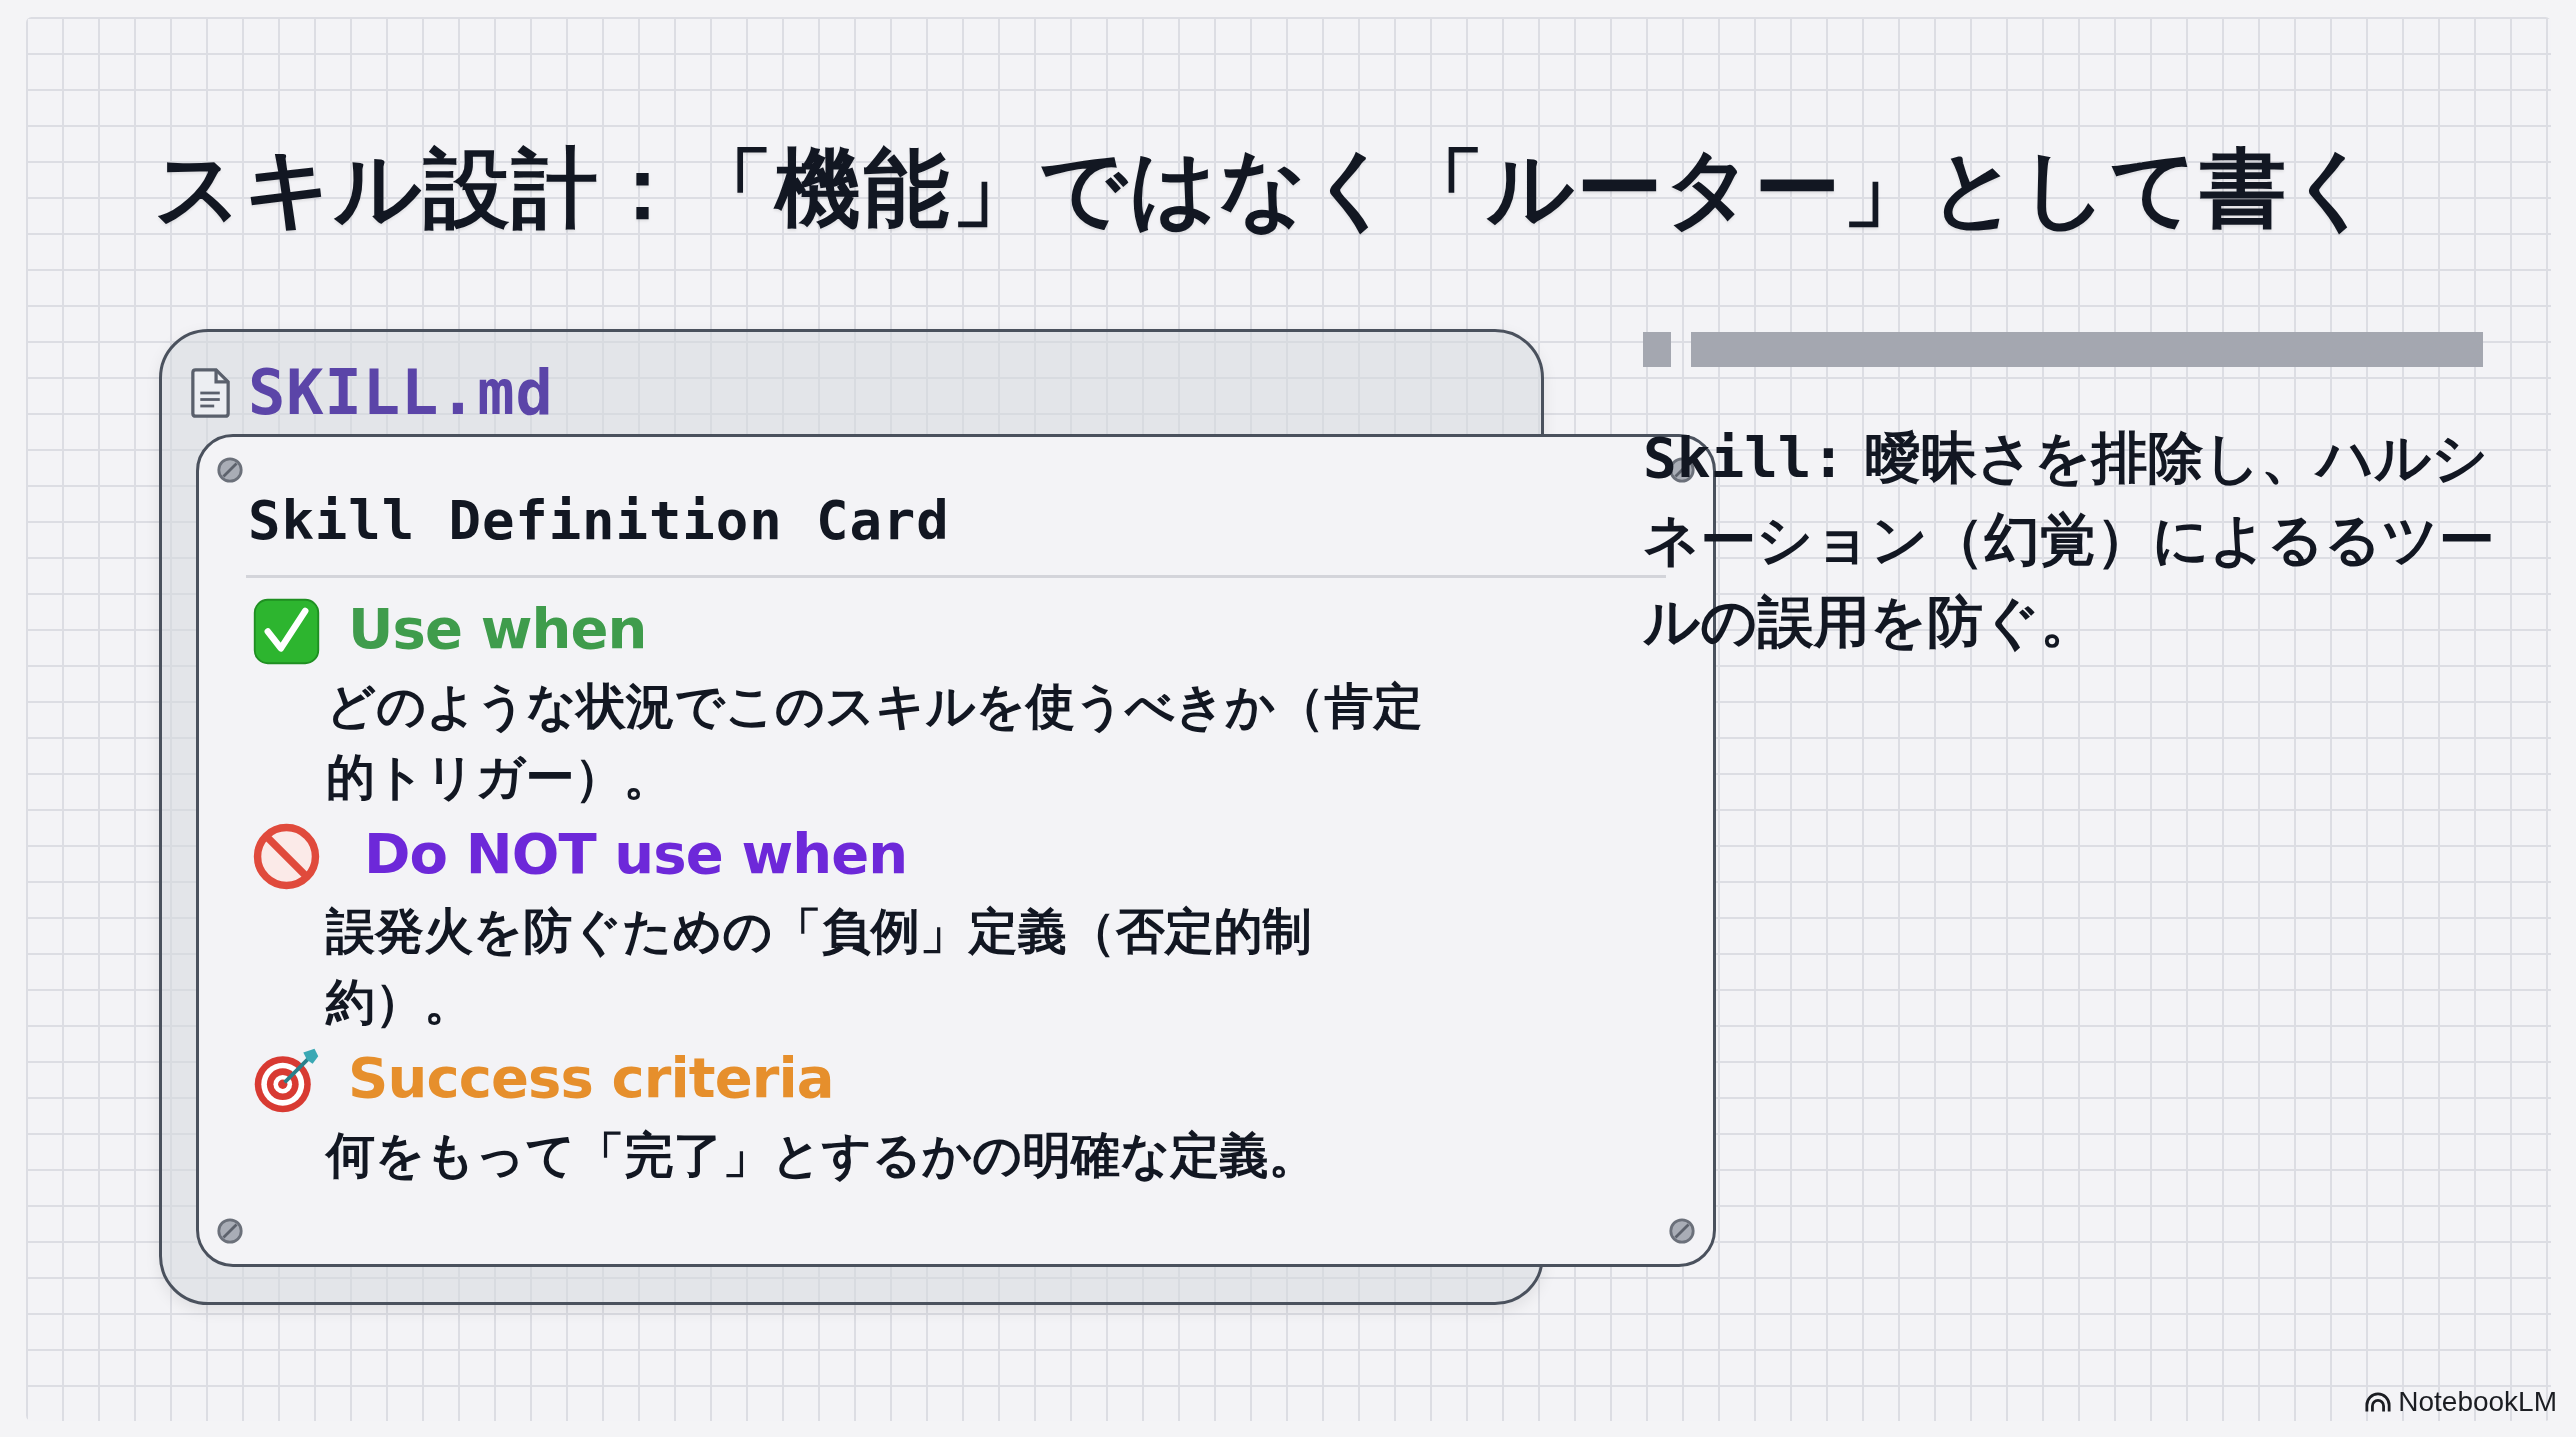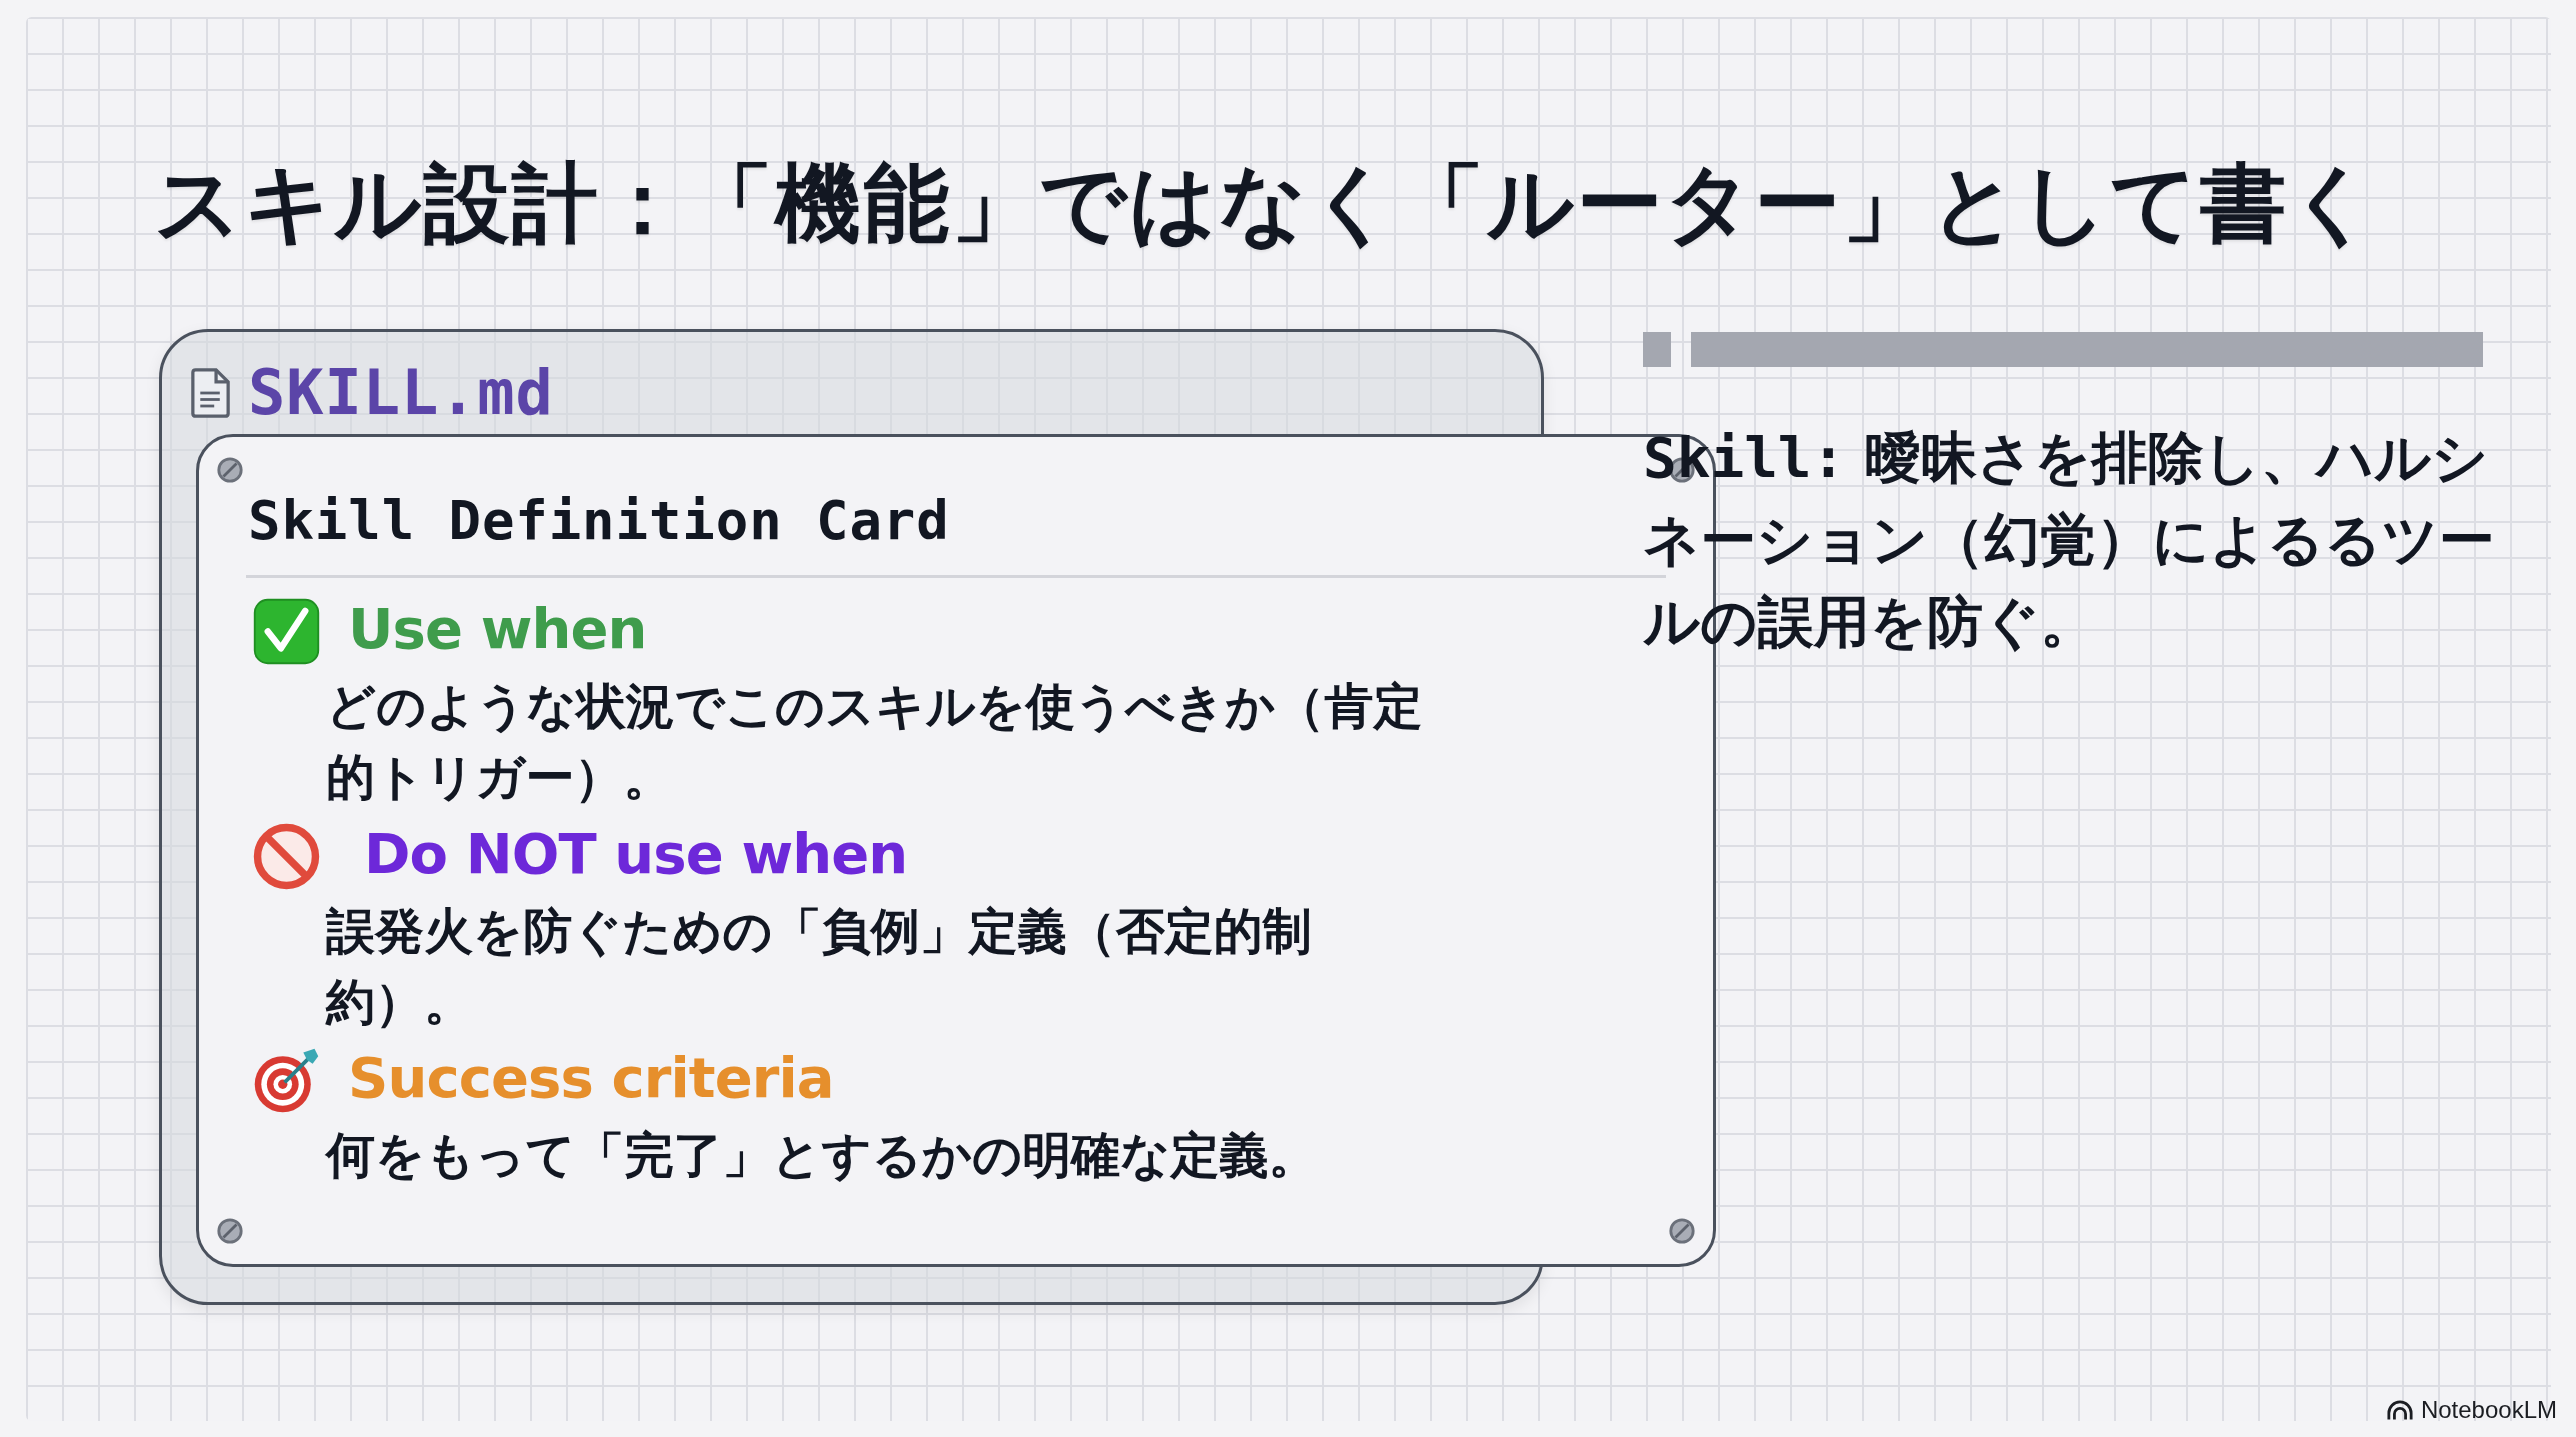--- a/index.html
+++ b/index.html
@@ -12,21 +12,21 @@
   .grid {
     position: absolute; left: 26px; top: 17px; width: 2525px; height: 1404px;
     background-color: #f3f3f6;
     background-image:
       linear-gradient(to right, #dcdde3 1.9px, transparent 1.9px),
       linear-gradient(to bottom, #dcdde3 1.9px, transparent 1.9px);
     background-size: 36px 36px;
     border-radius: 5.6px;
   }
   .title {
-    position: absolute; left: 154px; top: 146px;
+    position: absolute; left: 154px; top: 131px;
     font-size: 86px; font-weight: bold; letter-spacing: 1.9px;
     color: #121722; white-space: nowrap;
     text-shadow: 0 1.9px 2.8px rgba(0,0,0,0.08);
   }
   .outer-card {
     position: absolute; left: 159px; top: 329px; width: 1385px; height: 976px;
     box-sizing: border-box;
     border: 3.7px solid #4a515d; border-radius: 49px;
     background: rgba(214, 216, 222, 0.55);
     box-shadow: 0 5.6px 15px rgba(0,0,0,0.08);
@@ -80,23 +80,23 @@
   .right-bar.a { left: 1643px; width: 28px; }
   .right-bar.b { left: 1691px; width: 792px; }
   .impact {
     position: absolute; left: 1643px; top: 417px; width: 861px;
     font-size: 56px; font-weight: bold; line-height: 82px; color: #121722;
   }
   .impact .key {
     font-family: "DejaVu Sans Mono", "Liberation Mono", monospace;
   }
   .brand {
-    position: absolute; right: 19px; bottom: 14px;
+    position: absolute; right: 19px; bottom: 20px;
     display: flex; align-items: center; gap: 7.5px;
-    font-size: 24px; color: #1b1d22; font-family: "Liberation Sans", sans-serif;
+    font-size: 28px; color: #1b1d22; font-family: "Liberation Sans", sans-serif;
   }
   .brand svg { width: 26px; height: 20.6px; }
 </style>
 </head>
 <body>
 
 <div class="grid"></div>
 
 <div class="title">スキル設計：「機能」ではなく「ルーター」として書く</div>
 

